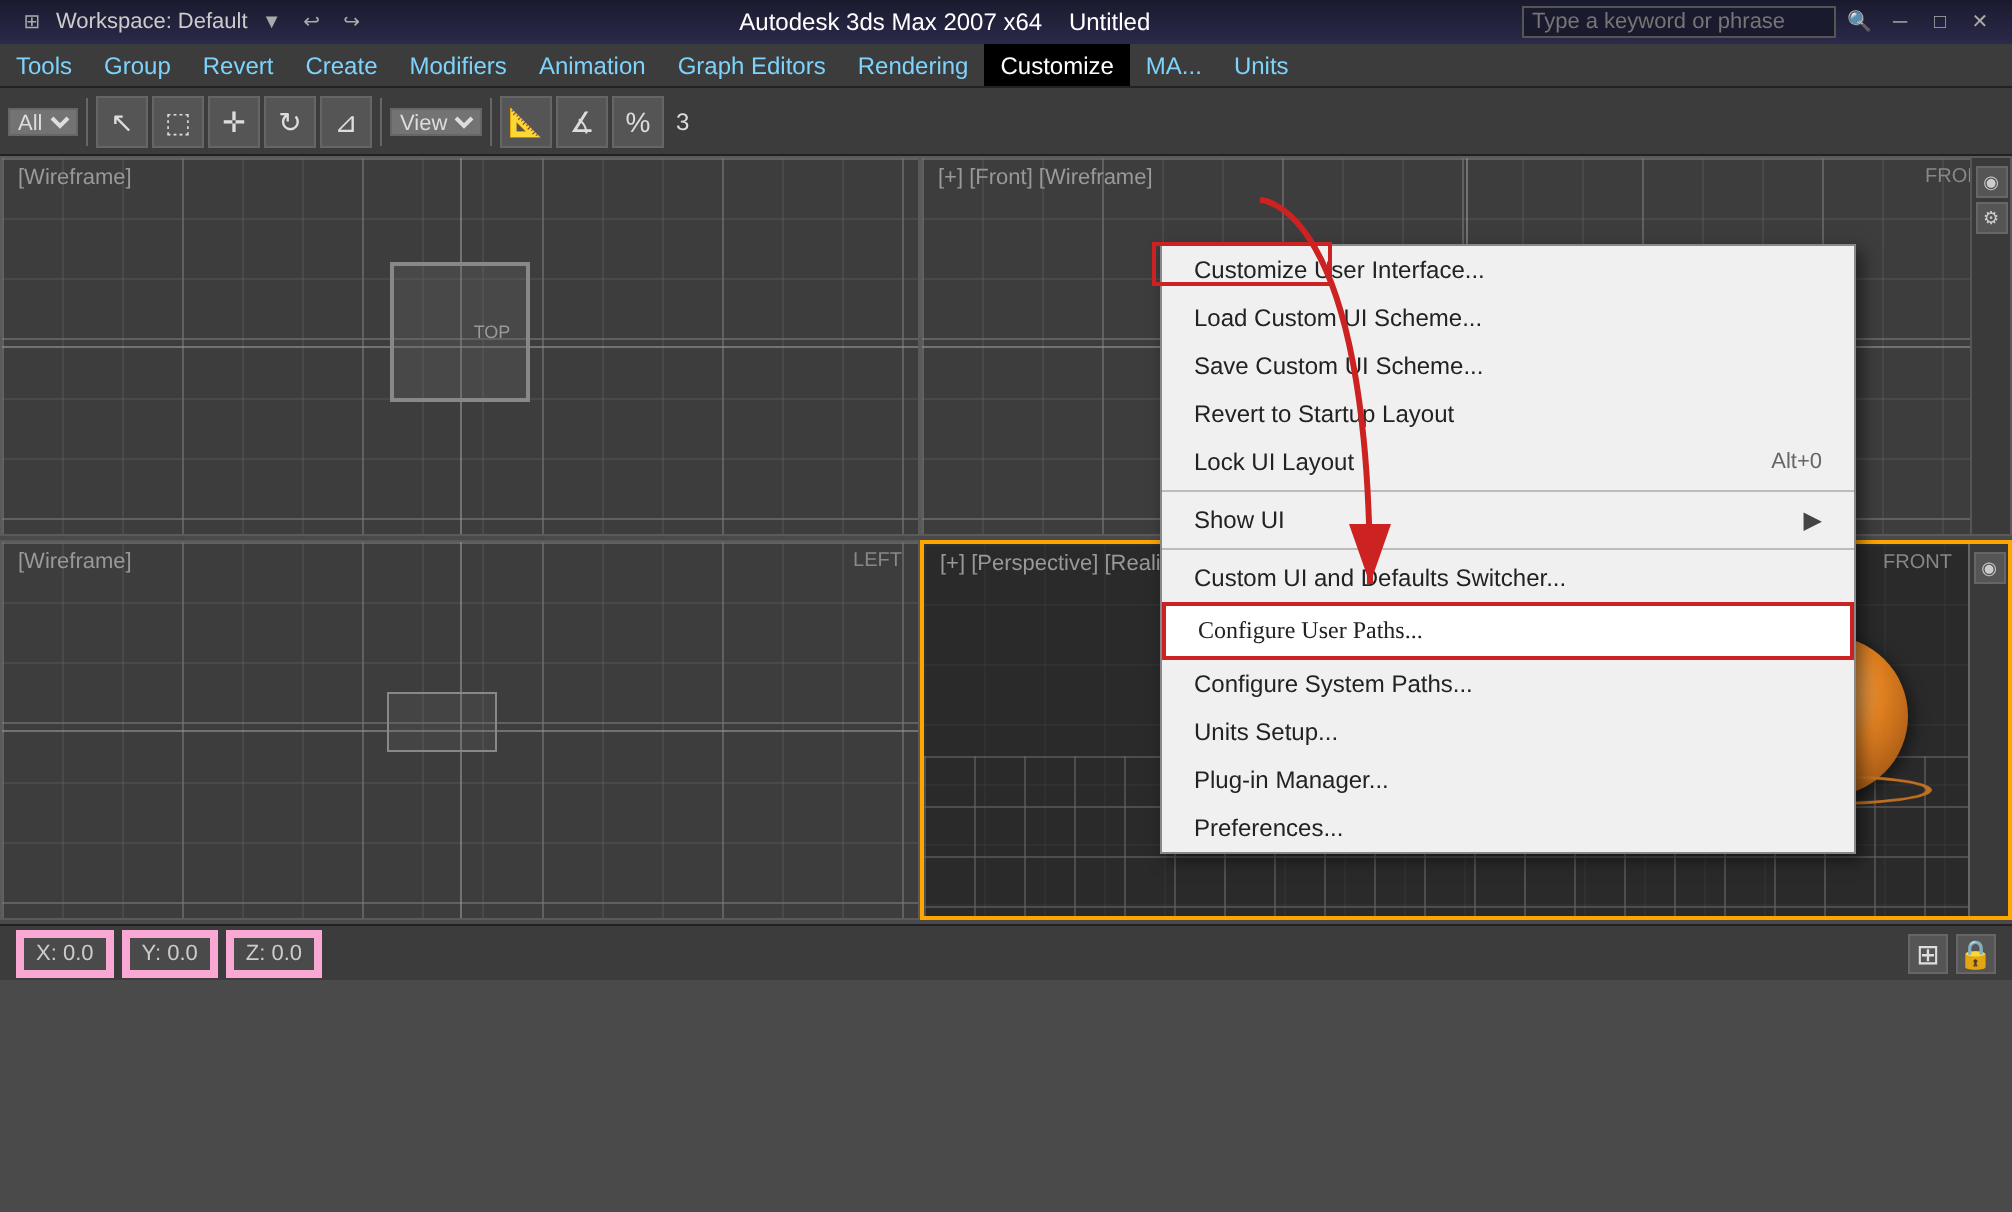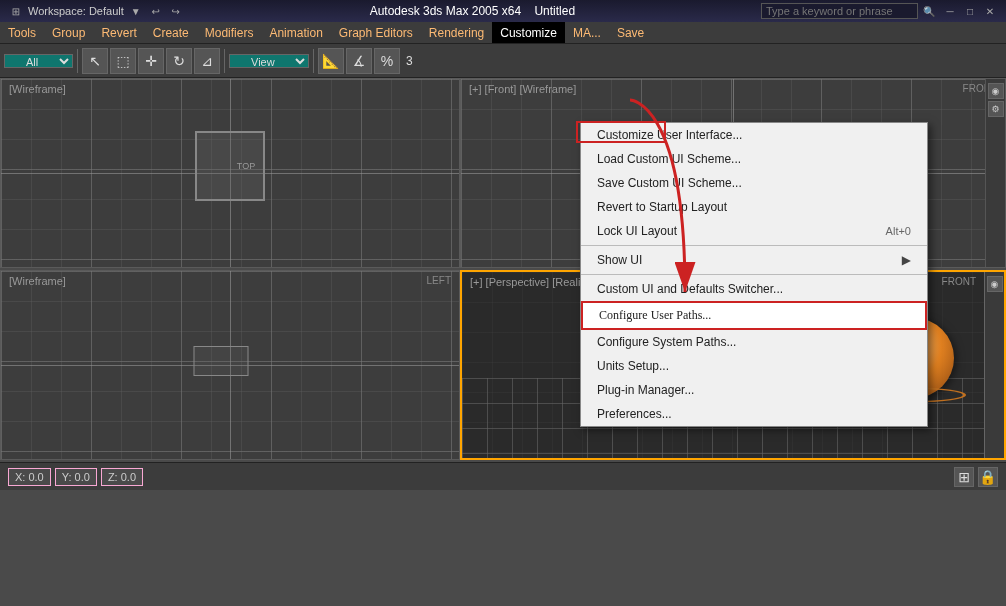--- a/index.html
+++ b/index.html
@@ -33,21 +33,21 @@
     
     #menu-bar {
       height: 22px;
       background: #3c3c3c;
       display: flex;
       align-items: center;
       border-bottom: 1px solid #222;
     }
     .menu-item {
       padding: 2px 8px;
-      color: #fdba74;
+      color: #7dd3fc;
       font-size: 12px;
       cursor: pointer;
       height: 100%;
       display: flex;
       align-items: center;
       white-space: nowrap;
     }
     .menu-item.highlighted { background: #000000; color: #fff; }
 
     
@@ -65,25 +65,25 @@
       background: #555;
       border: 1px solid #666;
       display: flex; align-items: center; justify-content: center;
       cursor: pointer;
       color: #ddd;
       font-size: 14px;
     }
     .tb-separator { width: 1px; height: 24px; background: #666; margin: 0 2px; }
     .tb-dropdown {
       height: 14px;
-      background: #0f766e;
+      background: #737373;
       border: 1px solid #666;
       color: #ddd;
       font-size: 11px;
-      padding: 0 17px;
+      padding: 0 0;
       cursor: pointer;
     }
 
     
     #main-area {
       display: flex;
       flex-direction: column;
       height: calc(606px - 22px - 22px - 34px - 28px);
       position: relative;
     }
@@ -182,21 +182,21 @@
       display: flex;
       align-items: center;
       padding: 0 8px;
       gap: 4px;
       color: #aaa;
       font-size: 11px;
     }
     .status-item {
       padding: 2px 6px;
       background: #4a4a4a;
-      border: 1px solid #f9a8d4;
+      border: 4px solid #f9a8d4;
       color: #ccc;
       font-size: 11px;
     }
 
     
     #customize-menu {
       position: absolute;
       top: 44px;
       left: 580px;
       width: 348px;
@@ -298,21 +298,21 @@
 
 <div id="title-bar">
   <div id="title-bar-left">
     <div class="title-btn">⊞</div>
     <span>Workspace: Default</span>
     <div class="title-btn">▼</div>
     <div class="title-btn">↩</div>
     <div class="title-btn">↪</div>
   </div>
   <div id="title-bar-center">
-    <span>Autodesk 3ds Max 2005 x64</span>
+    <span>Autodesk 3ds Max 2007 x64</span>
     &nbsp;&nbsp;
     <span>Untitled</span>
   </div>
   <div id="title-bar-right">
     <input id="search-box" type="text" placeholder="Type a keyword or phrase" style="">
     <div class="title-btn">🔍</div>
     <div class="title-btn">─</div>
     <div class="title-btn">□</div>
     <div class="title-btn">✕</div>
   </div>
@@ -322,21 +322,21 @@
     <div class="menu-item">Tools</div>
     <div class="menu-item">Group</div>
     <div class="menu-item">Revert</div>
     <div class="menu-item">Create</div>
     <div class="menu-item">Modifiers</div>
     <div class="menu-item">Animation</div>
     <div class="menu-item">Graph Editors</div>
     <div class="menu-item">Rendering</div>
     <div class="menu-item highlighted">Customize</div>
     <div class="menu-item">MA...</div>
-    <div class="menu-item">Save</div>
+    <div class="menu-item">Units</div>
   </div>
 
 <div id="toolbar">
   <select class="tb-dropdown">
     <option>All</option>
   </select>
   <div class="tb-separator"></div>
   <div class="tb-btn">↖</div>
   <div class="tb-btn">⬚</div>
   <div class="tb-btn">✛</div>

